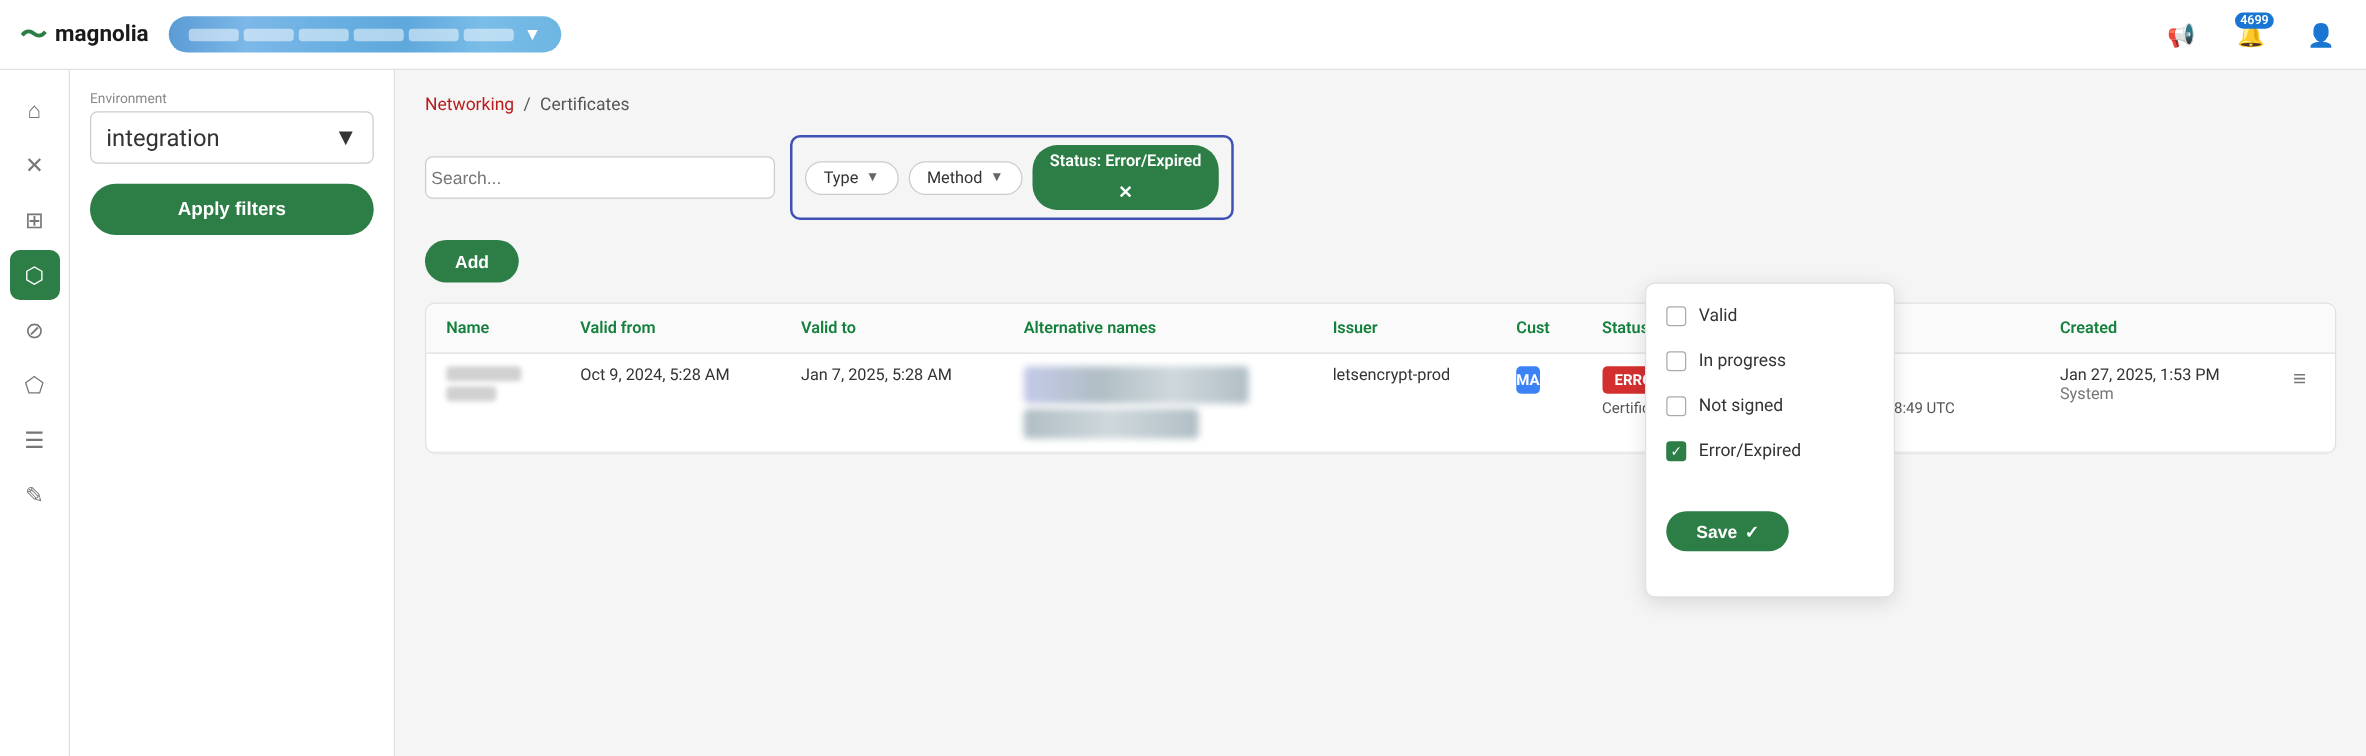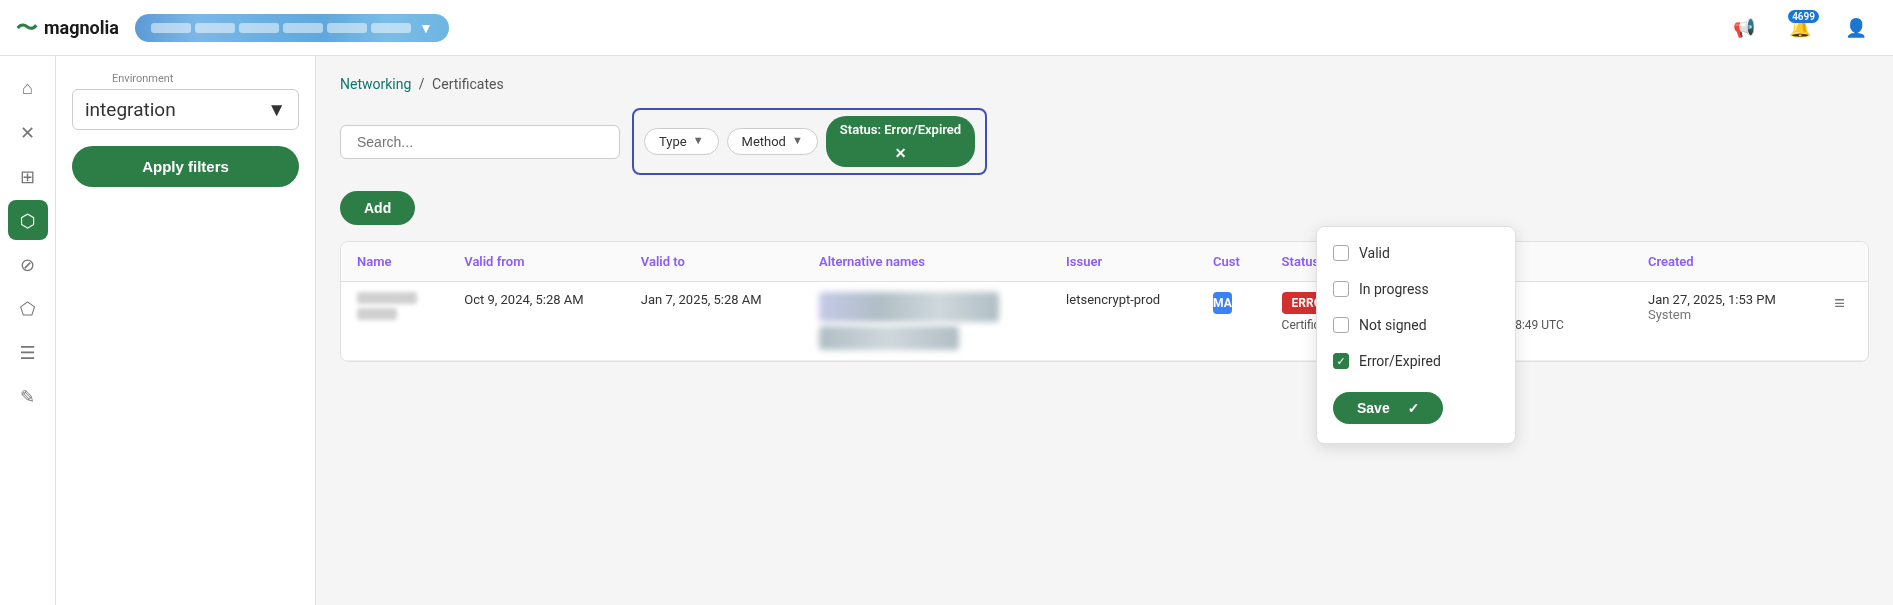--- a/index.html
+++ b/index.html
@@ -101,21 +101,21 @@
       color: #fff;
     }
 
     
     .left-panel {
       width: 260px;
       background: #fff;
       border-right: 1px solid #e0e0e0;
       padding: 16px;
     }
-    .env-label { font-size: 11px; color: #888; margin-bottom: 4px; margin-left: 40px; }
+    .env-label { font-size: 11px; color: #888; margin-bottom: 4px; }
     .env-select-box {
       border: 1px solid #ccc;
       border-radius: 6px;
       padding: 8px 12px;
       display: flex;
       align-items: center;
       justify-content: space-between;
       cursor: pointer;
       font-size: 19px;
       color: #333;
@@ -138,34 +138,34 @@
       flex: 1;
       padding: 20px 24px;
       overflow: auto;
       position: relative;
     }
     .breadcrumb {
       font-size: 14px;
       color: #555;
       margin-bottom: 16px;
     }
-    .breadcrumb span.link { color: #0f766e; cursor: pointer; }
+    .breadcrumb span.link { color: #b91c1c; cursor: pointer; }
     .breadcrumb span.sep { margin: 0 4px; }
 
     
     .filter-bar {
       display: flex;
       align-items: center;
       gap: 12px;
       margin-bottom: 16px;
     }
     .search-box {
       border: 1px solid #ccc;
       border-radius: 6px;
-      padding: 8px 16px;
+      padding: 8px 4px;
       font-size: 14px;
       color: #999;
       width: 280px;
     }
     .filter-group {
       display: flex;
       align-items: center;
       gap: 8px;
       border: 2px solid #3f51b5;
       border-radius: 8px;
@@ -235,24 +235,24 @@
     }
     .dropdown-save-btn {
       background: #2d7d46;
       color: #fff;
       border: none;
       border-radius: 24px;
       padding: 8px 24px;
       font-size: 14px;
       font-weight: 600;
       cursor: pointer;
-      margin: 7px 16px;
-      display: flex;
-      align-items: center;
-      gap: 18px;
+      margin: 24px 16px;
+      display: flex;
+      align-items: center;
+      gap: 6px;
     }
 
     
     .add-btn {
       background: #2d7d46;
       color: #fff;
       border: none;
       border-radius: 24px;
       padding: 9px 24px;
       font-size: 14px;
@@ -267,21 +267,21 @@
       border-radius: 8px;
       border: 1px solid #e0e0e0;
       overflow: hidden;
     }
     table { width: 100%; border-collapse: collapse; }
     thead tr { background: #fafafa; }
     th {
       text-align: left;
       padding: 12px 16px;
       font-size: 13px;
-      color: #8b5cf6;
+      color: #15803d;
       font-weight: 600;
       border-bottom: 1px solid #e0e0e0;
     }
     td {
       padding: 10px 16px;
       font-size: 13px;
       color: #333;
       border-bottom: 1px solid #f0f0f0;
       vertical-align: top;
     }

